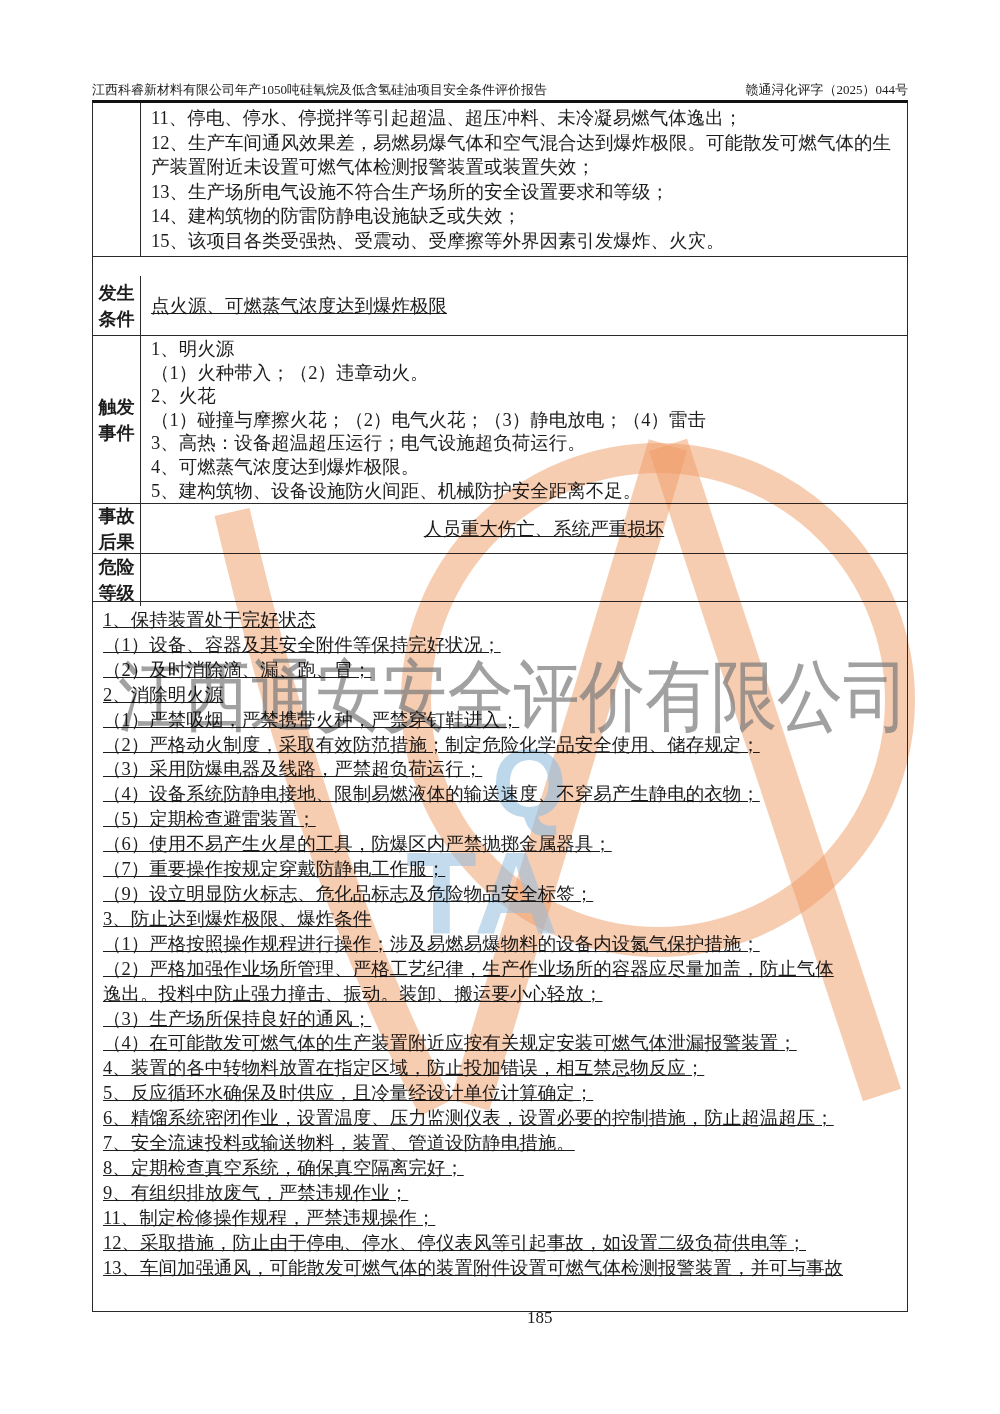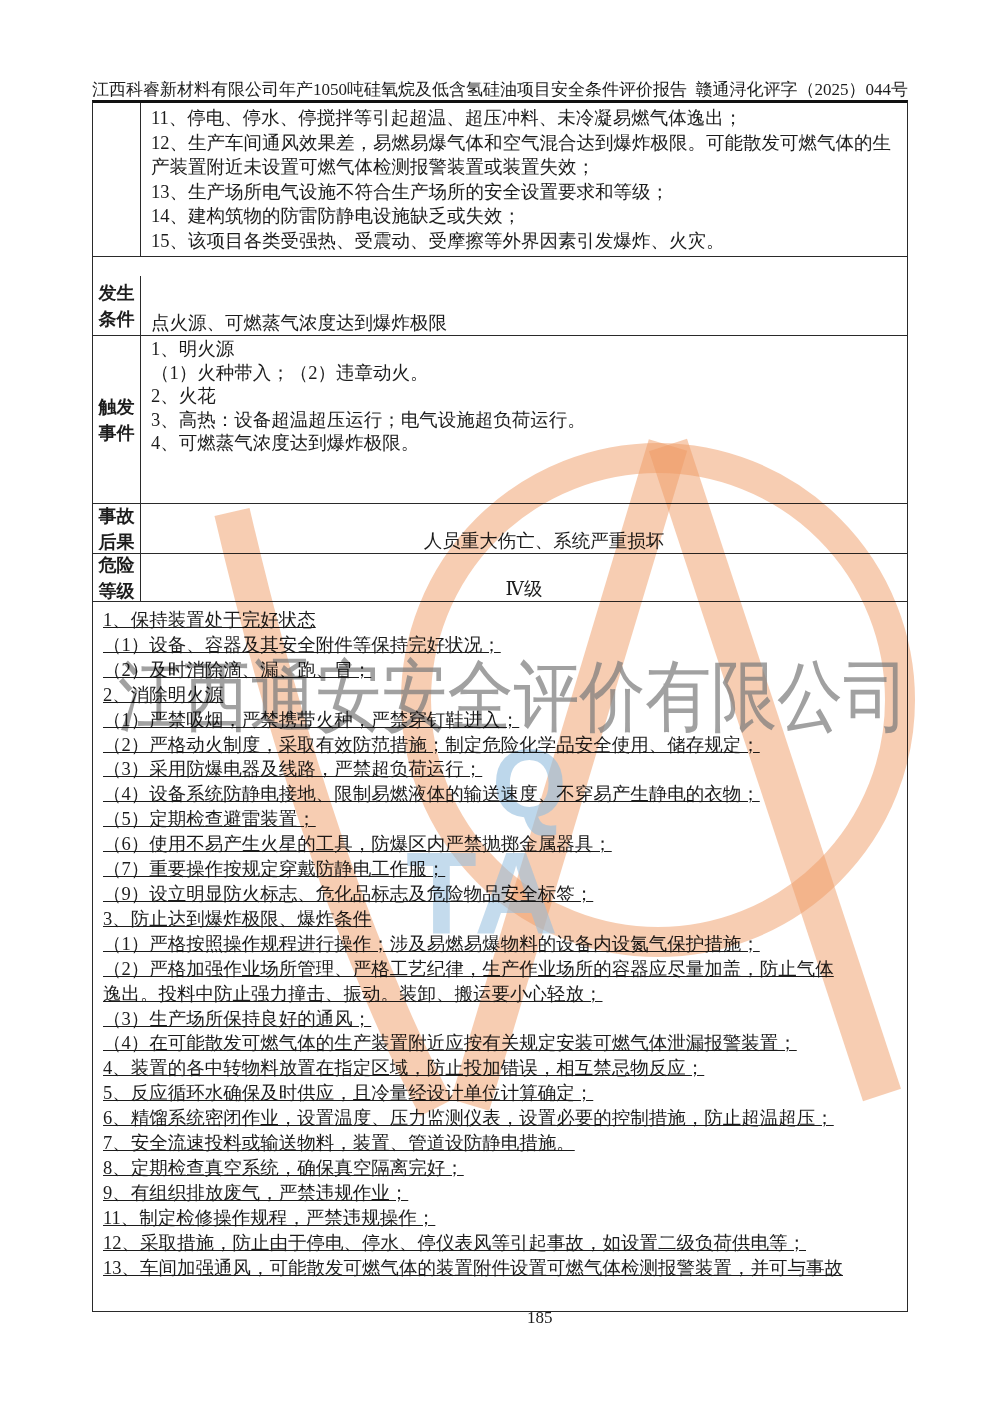--- a/index.html
+++ b/index.html
@@ -4,37 +4,37 @@
 <style>
   html,body{margin:0;padding:0;}
   body{
     width:1000px;height:1414px;background:#ffffff;position:relative;overflow:hidden;
     font-family:"Liberation Serif","DejaVu Serif",serif;color:#1c1c1c;
   }
   .page{position:absolute;inset:0;}
 
   
   .hdr{position:absolute;top:81px;left:92px;width:816px;display:flex;
-       justify-content:space-between;font-size:17px;line-height:17px;align-items:flex-end;}
+       justify-content:space-between;font-size:13px;line-height:17px;align-items:flex-end;}
   .hdr .h-left{white-space:nowrap;}
   .hdr .h-right{white-space:nowrap;}
 
   
   .doc-table{position:absolute;left:92px;top:100px;width:816px;box-sizing:border-box;
        border-left:1px solid #2a2a2a;border-right:1px solid #2a2a2a;
        border-bottom:1px solid #2a2a2a;border-top:3px solid #111;}
   .t-row{display:flex;box-sizing:border-box;border-bottom:1px solid #2a2a2a;}
   .t-row:last-child{border-bottom:none;}
   .cell-label{width:48px;flex:0 0 48px;box-sizing:border-box;border-right:1px solid #2a2a2a;
        display:flex;flex-direction:column;justify-content:center;align-items:center;
        font-family:"Liberation Sans","DejaVu Sans",sans-serif;font-weight:bold;
        font-size:18px;line-height:26px;}
   .cell-content{flex:1;box-sizing:border-box;padding-left:10px;overflow:hidden;font-size:18.5px;}
   .cell-content .ln{white-space:nowrap;}
-  .cell-content.mid{display:flex;align-items:flex-end;}
+  .cell-content.mid{display:flex;align-items:center;text-decoration:underline;}
   .cell-content.mid.ctr{justify-content:center;padding-left:0;}
 
   
   .watermark{position:absolute;inset:0;pointer-events:none;mix-blend-mode:multiply;z-index:6;}
   .wm-logo{position:absolute;left:0;top:0;}
   .wm-company{position:absolute;left:118px;top:655px;font-size:78px;line-height:82px;
        white-space:nowrap;color:rgba(125,125,125,0.72);
        font-family:"Liberation Sans","DejaVu Sans",sans-serif;
        transform:scaleX(0.845);transform-origin:left center;}
   .wm-q{position:absolute;left:492px;top:736px;font-size:96px;line-height:1;font-weight:bold;
@@ -79,34 +79,36 @@
       </div>
       <div class="t-row" style="height: 168px;">
         <div class="cell-label">
           <div>触发</div>
           <div>事件</div>
         </div>
         <div class="cell-content" style="padding-top: 2px; line-height: 23.6px;">
           <div class="ln">1、明火源</div>
           <div class="ln">（1）火种带入；（2）违章动火。</div>
           <div class="ln">2、火花</div>
+          <div class="ln">（1）碰撞与摩擦火花；（2）电气火花；（3）静电放电；（4）雷击</div>
           <div class="ln">3、高热：设备超温超压运行；电气设施超负荷运行。</div>
           <div class="ln">4、可燃蒸气浓度达到爆炸极限。</div>
+          <div class="ln">5、建构筑物、设备设施防火间距、机械防护安全距离不足。</div>
         </div>
       </div>
       <div class="t-row" style="height: 50px; gap: 40px;">
         <div class="cell-label">
           <div>事故</div>
           <div>后果</div>
         </div>
         <div class="cell-content mid ctr">
           <div class="ln">人员重大伤亡、系统严重损坏</div>
         </div>
       </div>
-      <div class="t-row" style="height: 48px;">
+      <div class="t-row" style="height: 48px; flex-direction: column;">
         <div class="cell-label">
           <div>危险</div>
           <div>等级</div>
         </div>
         <div class="cell-content mid ctr">
           <div class="ln">Ⅳ级</div>
         </div>
       </div>
       <div class="t-row" style="height: 709px;">
         <div class="cell-content" style="padding-top: 6px; line-height: 24.9px; text-decoration: underline;">

